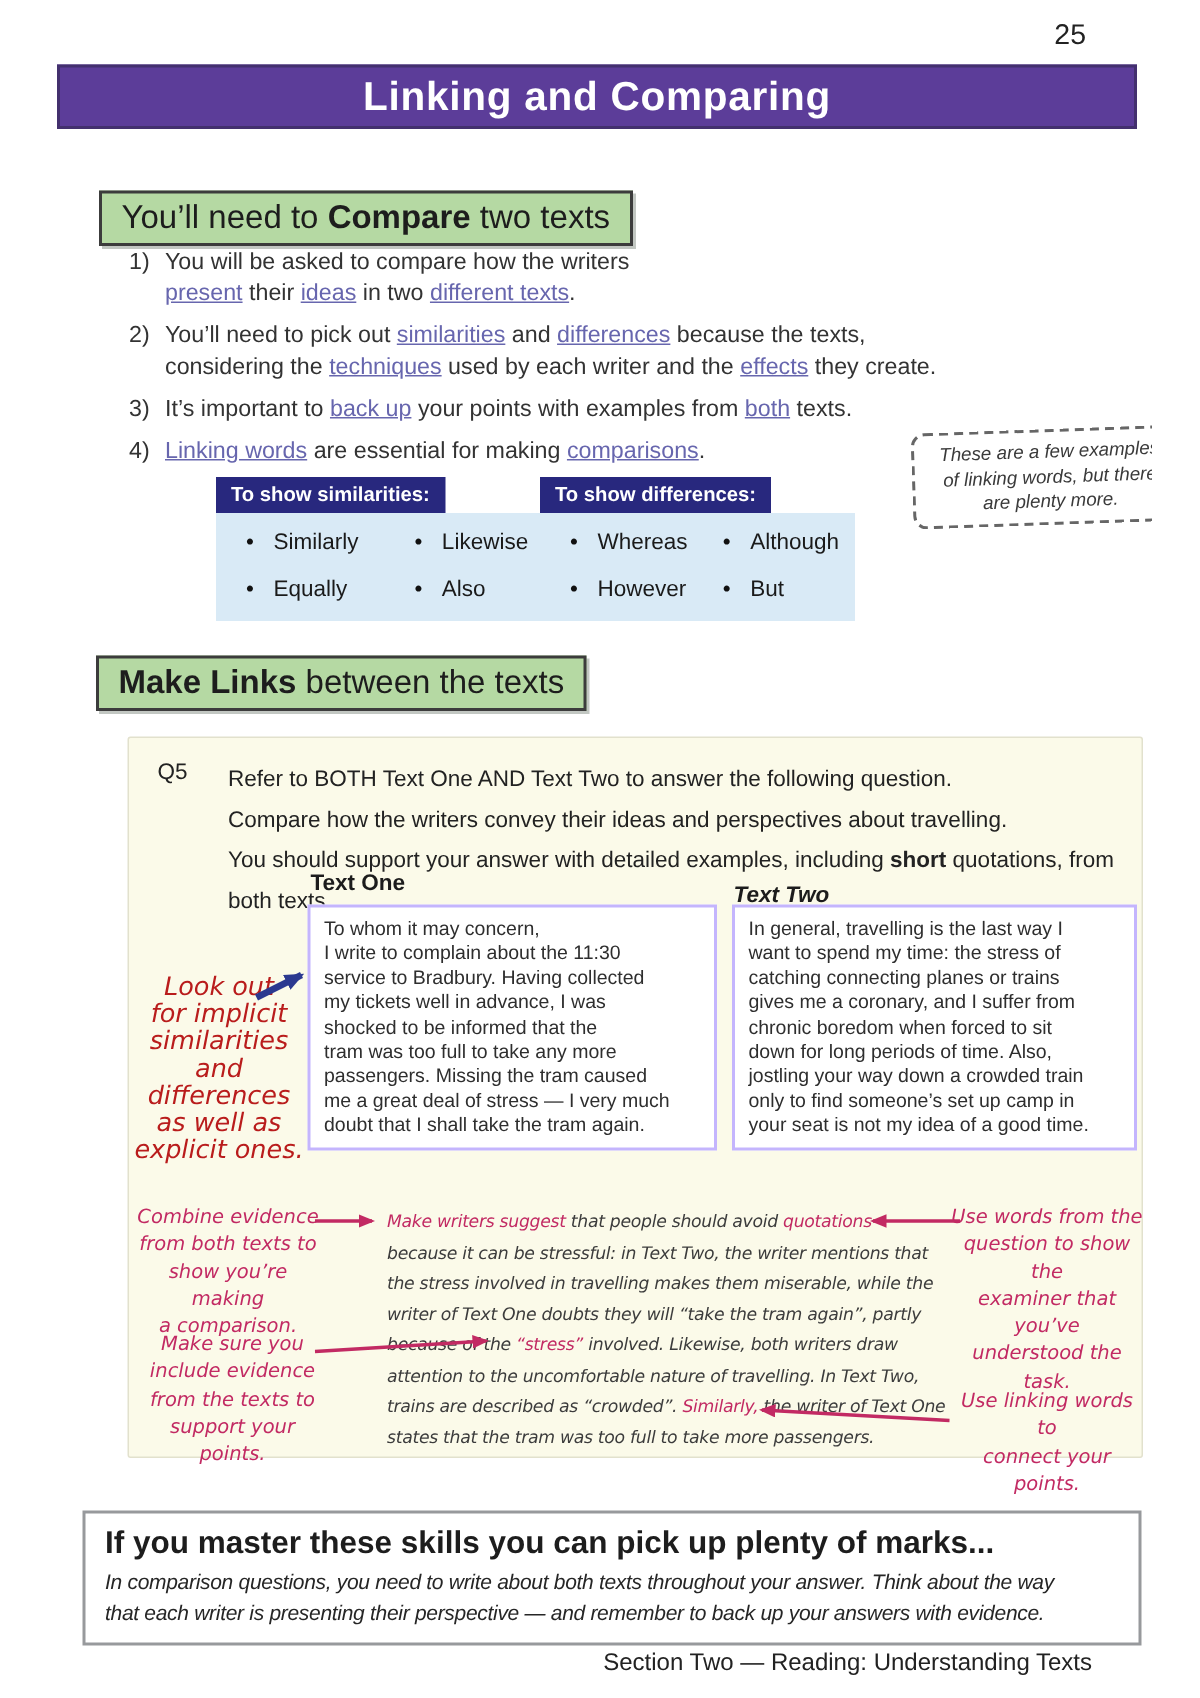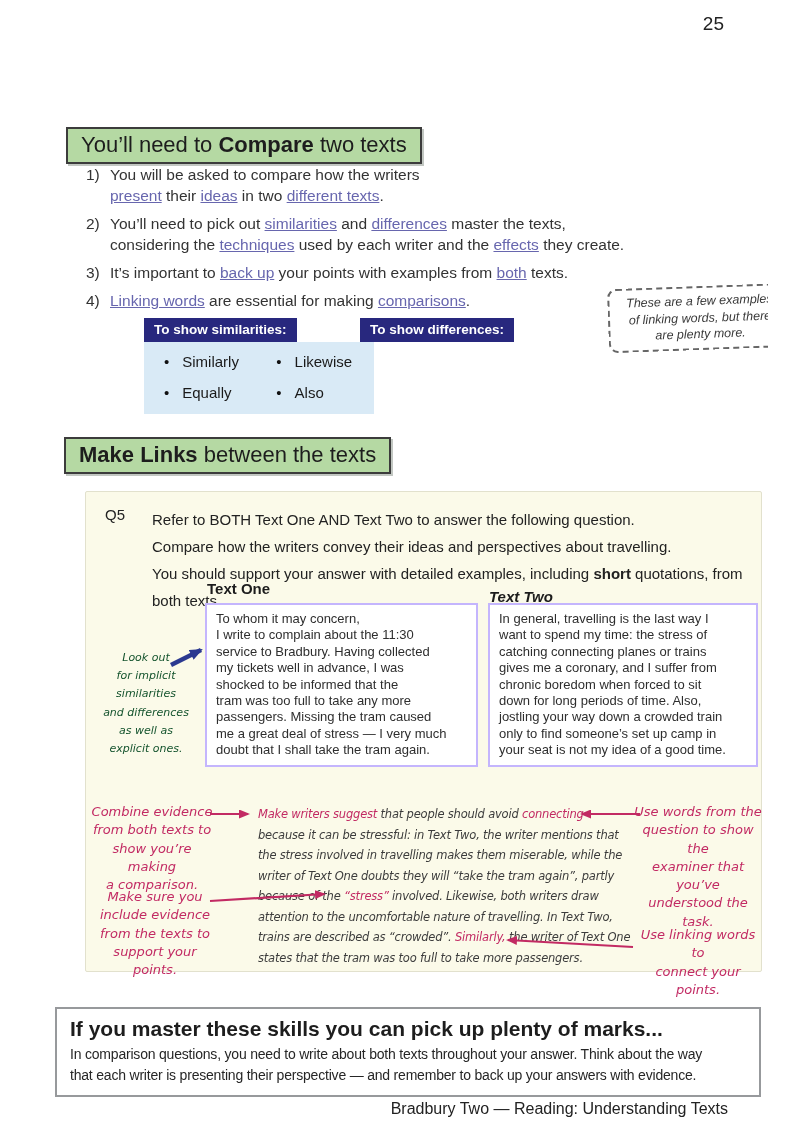--- a/index.html
+++ b/index.html
@@ -40,59 +40,62 @@
   .qlines{left:152px;top:506px;width:600px;font-size:15px;color:#222;}
   .qlines .rl{display:block;line-height:27px;}
   .ttitle{font-size:15px;font-weight:bold;color:#1c1c1c;}
   .t1t{left:207px;top:580px;}
   .t2t{left:489px;top:588px;font-style:italic;}
   .tbox{background:#fff;border:2px solid #c4b5fd;padding:6px 9px;font-size:13px;line-height:16.4px;
         color:#2e2e2e;white-space:pre-line;box-sizing:border-box;}
   .tb1{left:205px;top:603px;width:273px;}
   .tb2{left:488px;top:603px;width:270px;}
   .hand{font-family:"DejaVu Sans",sans-serif;font-style:italic;white-space:pre-line;text-align:center;}
-  .lookout{left:84px;top:649px;width:124px;font-size:11px;line-height:18.2px;color:#14532d;}
+  .lookout{left:84px;top:649px;width:124px;font-size:17px;line-height:18.2px;color:#b91c1c;}
   .pinknote{color:#c22a63;font-size:13px;line-height:18.3px;}
   .combine{left:88px;top:803px;width:128px;}
   .makesure{left:94px;top:888px;width:122px;}
   .usewords{left:634px;top:803px;width:128px;}
   .uselinking{left:634px;top:926px;width:128px;}
   .answer{left:258px;top:804px;width:400px;font-family:"DejaVu Sans",sans-serif;font-style:italic;
           font-size:11.5px;letter-spacing:-0.2px;color:#3c3c3c;}
   .answer .rl{display:block;line-height:20.5px;white-space:nowrap;}
   .bottombox{left:55px;top:1007px;width:706px;border:2px solid #97999c;background:#fff;
              padding:8px 13px 10px;box-sizing:border-box;}
   .bottombox h2{margin:0 0 3px 0;font-size:21px;font-weight:bold;color:#1d1d1d;}
-  .bottombox .bbody{font-size:14px;line-height:20.5px;letter-spacing:-0.2px;color:#262626;white-space:pre-line;}
+  .bottombox .bbody{font-size:14px;line-height:20.5px;letter-spacing:-0.2px;color:#262626;white-space:pre-line;font-style:italic;}
   .footer{right:40px;top:1100px;font-size:16px;color:#222;}
   svg.overlay{position:absolute;left:0;top:0;pointer-events:none;}
 </style>
 </head>
 <body>
 
 <div id="page">
 
   <div class="abs pagenum">25</div>
 
+  <div class="abs banner">
+    <h1>Linking and Comparing</h1>
+  </div>
 
 
   <div class="abs ghead g1"><span class="rl"><span>You’ll need to </span><span class="b">Compare</span><span> two texts</span></span></div>
 
   <div class="abs list">
     <div class="li">
       <span class="num">1)</span>
       <span class="txt">
           <span class="rl"><span>You will be asked to compare how the writers</span></span>
           <span class="rl"><span class="lk">present</span><span> their </span><span class="lk">ideas</span><span> in two </span><span class="lk">different texts</span><span>.</span></span>
         </span>
     </div>
     <div class="li">
       <span class="num">2)</span>
       <span class="txt">
-          <span class="rl"><span>You’ll need to pick out </span><span class="lk">similarities</span><span> and </span><span class="lk">differences</span><span> master the texts,</span></span>
+          <span class="rl"><span>You’ll need to pick out </span><span class="lk">similarities</span><span> and </span><span class="lk">differences</span><span> because the texts,</span></span>
           <span class="rl"><span>considering the </span><span class="lk">techniques</span><span> used by each writer and the </span><span class="lk">effects</span><span> they create.</span></span>
         </span>
     </div>
     <div class="li">
       <span class="num">3)</span>
       <span class="txt">
           <span class="rl"><span>It’s important to </span><span class="lk">back up</span><span> your points with examples from </span><span class="lk">both</span><span> texts.</span></span>
         </span>
     </div>
     <div class="li">
@@ -108,20 +111,26 @@
     <div class="tbody">
       <div class="cell">Similarly</div>
       <div class="cell">Likewise</div>
       <div class="cell">Equally</div>
       <div class="cell">Also</div>
     </div>
   </div>
 
   <div class="tbl tbl2">
     <div class="thead">To show differences:</div>
+    <div class="tbody">
+      <div class="cell">Whereas</div>
+      <div class="cell">Although</div>
+      <div class="cell">However</div>
+      <div class="cell">But</div>
+    </div>
   </div>
 
   <div class="abs note">These are a few examples
 of linking words, but there
 are plenty more.</div>
 
   <div class="abs ghead g2"><span class="rl"><span class="b">Make Links</span><span> between the texts</span></span></div>
 
   <div class="abs cream"></div>
 
@@ -155,21 +164,21 @@
 your seat is not my idea of a good time.</div>
 
   <div class="abs hand lookout">Look out
 for implicit
 similarities
 and differences
 as well as
 explicit ones.</div>
 
   <div class="abs answer">
-      <span class="rl"><span class="pk">Make writers suggest</span><span> that people should avoid </span><span class="pk">connecting</span></span>
+      <span class="rl"><span class="pk">Make writers suggest</span><span> that people should avoid </span><span class="pk">quotations</span></span>
       <span class="rl"><span>because it can be stressful: in Text Two, the writer mentions that</span></span>
       <span class="rl"><span>the stress involved in travelling makes them miserable, while the</span></span>
       <span class="rl"><span>writer of Text One doubts they will “take the tram again”, partly</span></span>
       <span class="rl"><span>because of the </span><span class="pk">“stress”</span><span> involved.  Likewise, both writers draw</span></span>
       <span class="rl"><span>attention to the uncomfortable nature of travelling.  In Text Two,</span></span>
       <span class="rl"><span>trains are described as “crowded”. </span><span class="pk">Similarly,</span><span> the writer of Text One</span></span>
       <span class="rl"><span>states that the tram was too full to take more passengers.</span></span>
     </div>
 
   <div class="abs hand pinknote combine">Combine evidence
@@ -202,15 +211,15 @@
     <line x1="210" y1="901" x2="324" y2="894" stroke-width="2.2" marker-end="url(#mpink)" stroke="#c22a63"></line>
     <line x1="633" y1="947" x2="508" y2="940" stroke-width="2.2" marker-end="url(#mpink)" stroke="#c22a63"></line>
   </svg>
 
   <div class="abs bottombox">
     <h2>If you master these skills you can pick up plenty of marks...</h2>
     <div class="bbody">In comparison questions, you need to write about both texts throughout your answer.  Think about the way
 that each writer is presenting their perspective — and remember to back up your answers with evidence.</div>
   </div>
 
-  <div class="abs footer">Bradbury Two — Reading: Understanding Texts</div>
+  <div class="abs footer">Section Two — Reading: Understanding Texts</div>
 
 </div>
 
 </body></html>

